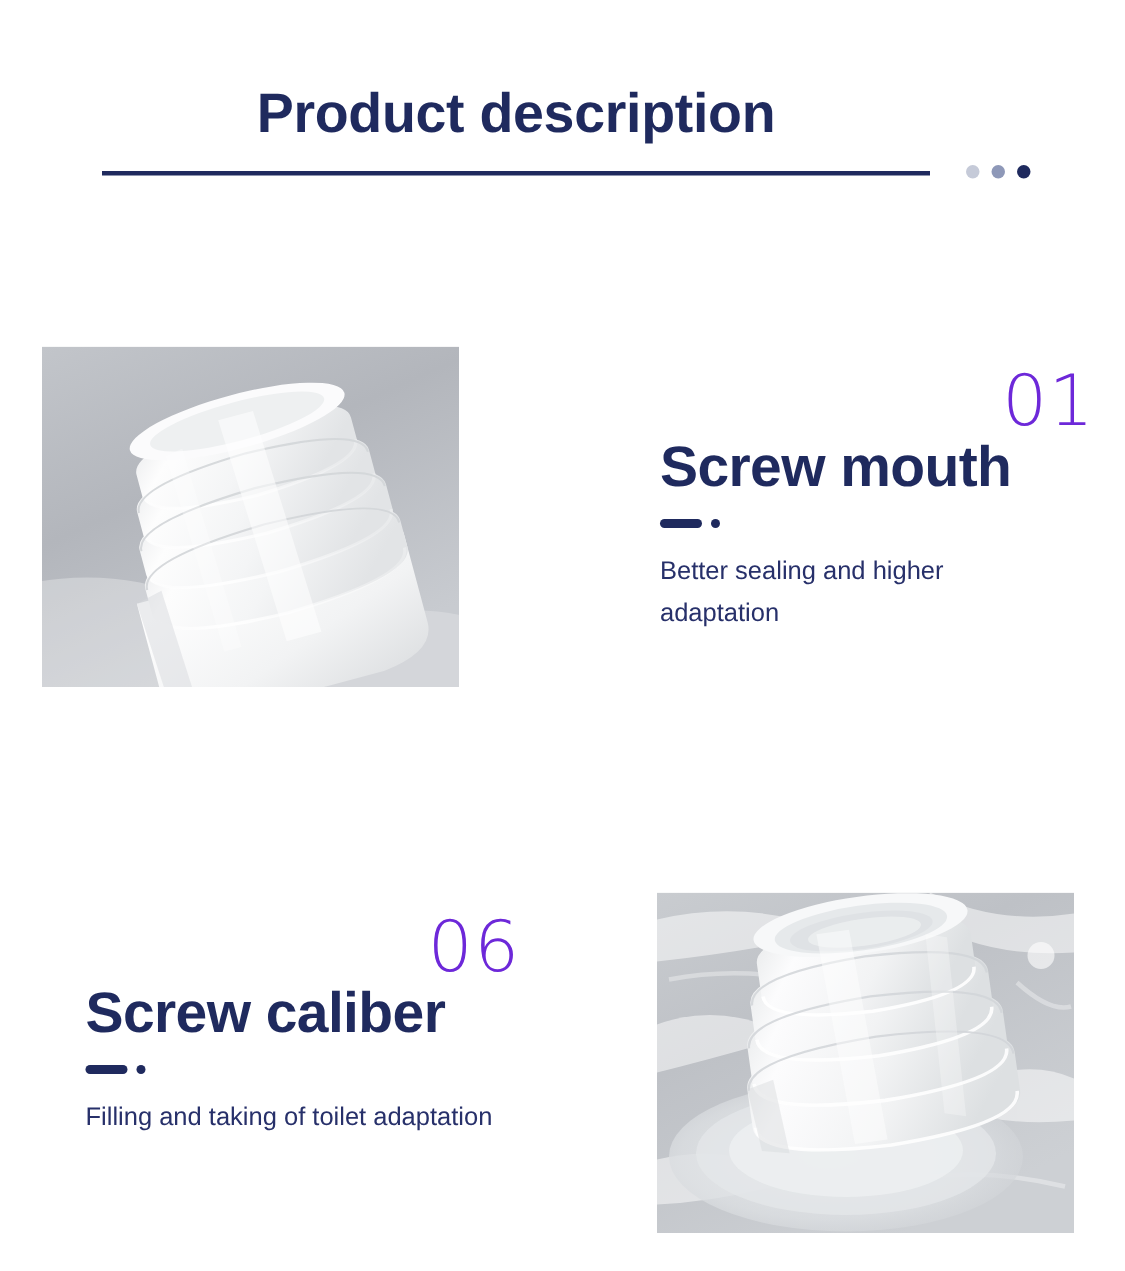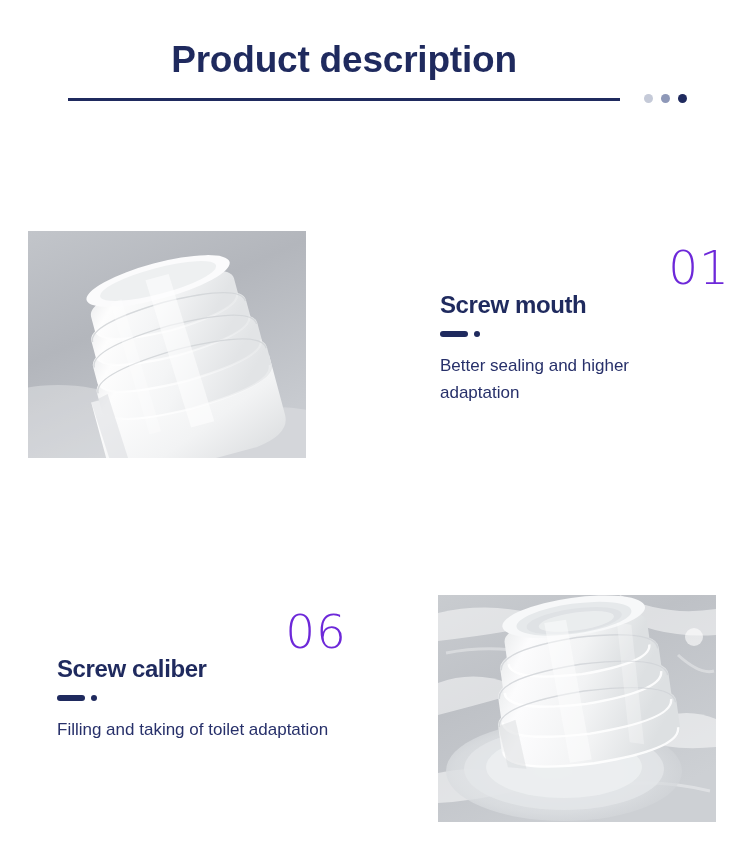--- a/index.html
+++ b/index.html
@@ -13,21 +13,21 @@
     font-family: "Liberation Sans", sans-serif;
     color: #1f2a5e;
     overflow: hidden;
     position: relative;
   }
 
   
   .header {
     position: absolute;
     left: 0;
-    top: 0;
+    top: 16px;
     width: 612px;
     height: 130px;
   }
   .header-title {
     position: absolute;
     left: 68px;
     top: 40px;
     width: 552px;
     text-align: center;
     font-size: 37px;
@@ -92,21 +92,21 @@
   .feature-number {
     font-size: 47px;
     font-weight: 300;
     line-height: 0.98;
     letter-spacing: 1px;
     color: #6d28d9;
     font-family: "DejaVu Sans", sans-serif;
     text-align: right;
   }
   .feature-heading {
-    font-size: 24px;
+    font-size: 38px;
     font-weight: bold;
     line-height: 1.08;
     letter-spacing: -0.4px;
     color: #1f2a5e;
     margin-top: 1px;
     white-space: nowrap;
   }
   .feature-divider {
     display: flex;
     align-items: center;

